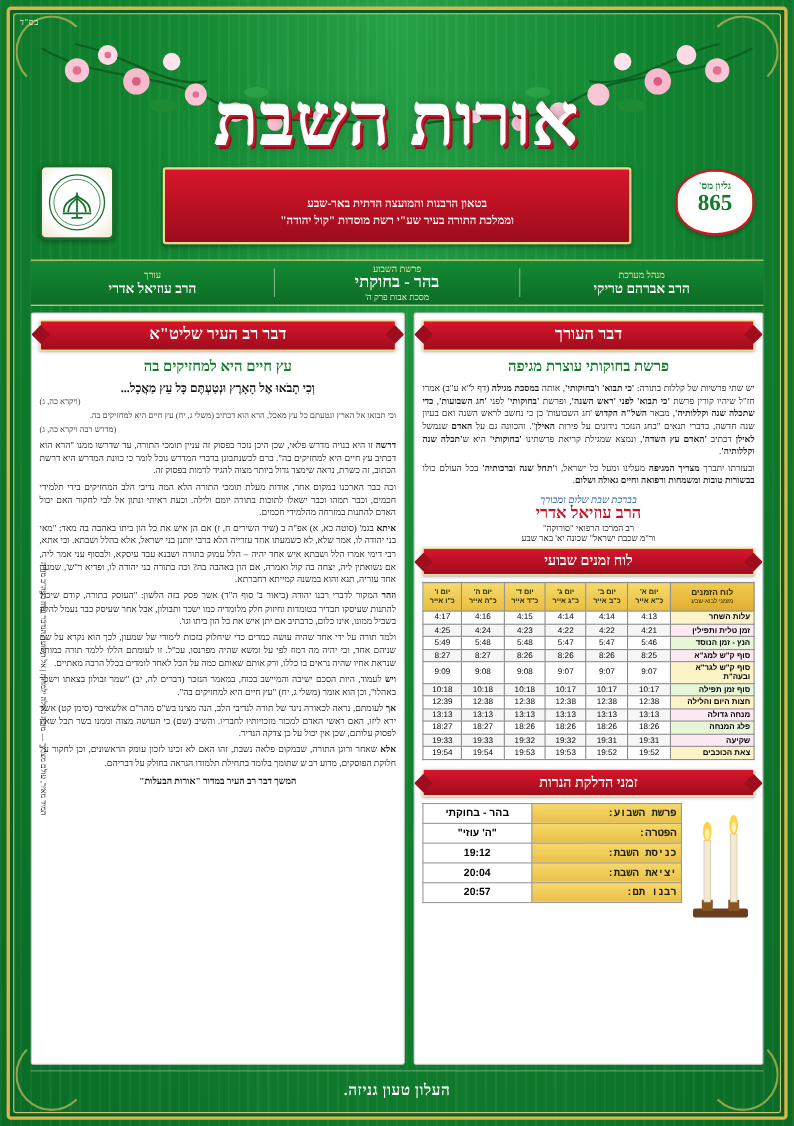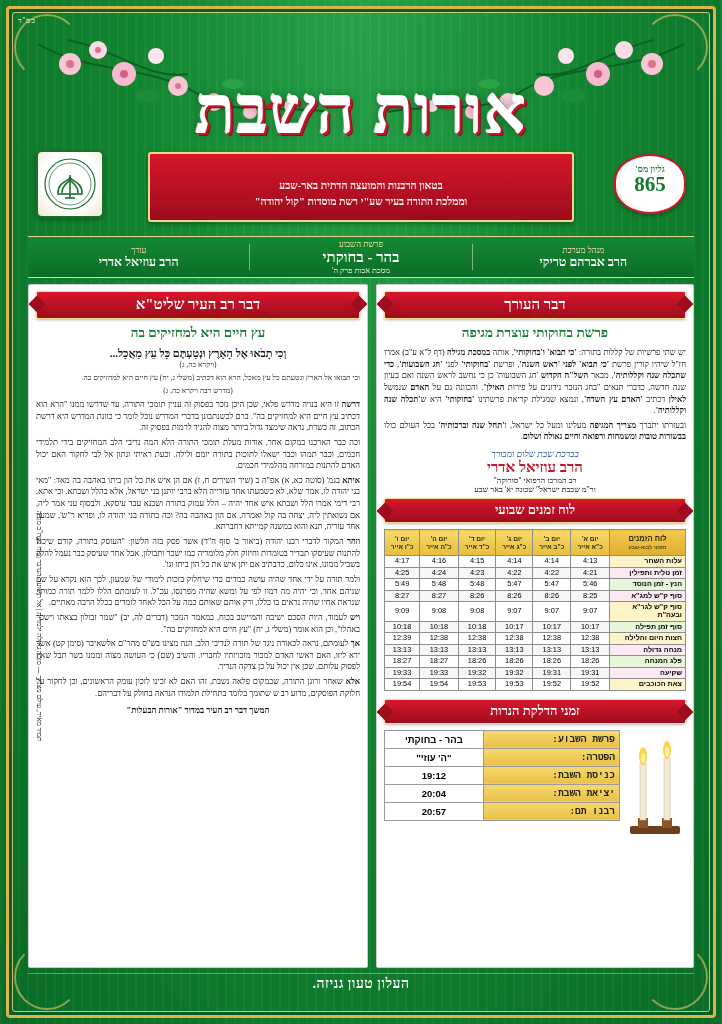--- a/index.html
+++ b/index.html
@@ -153,21 +153,21 @@
   .ribbon:after  { left:-6px; }
 
   .subhead {
     text-align:center; font-size:13.5px; font-weight:bold; color:#117a2b;
     margin:2px 0 6px;
   }
   .verse {
     text-align:center; font-size:11px; font-weight:bold; color:#111;
     margin:2px 0 1px;
   }
-  .verse-src { text-align:center; font-size:7.5px; color:#333; margin-bottom:4px;}
+  .verse-src { text-align:left; font-size:7.5px; color:#333; margin-bottom:4px;}
 
   .para {
     font-size:8.2px; line-height:1.42; color:#111; text-align:justify;
     margin:0 0 3px;
   }
   .para b { font-weight:bold; }
   .sig {
     text-align:center; margin:6px 0 4px; color:#111;
   }
   .sig .hand { font-family:"Liberation Serif", serif; font-size:9px; font-style:italic; color:#1a4d8f;}
@@ -225,21 +225,21 @@
     position:absolute; top:0; bottom:0; left:2px; width:16px;
     writing-mode:vertical-rl; text-orientation:mixed;
     font-size:7.2px; color:#111; line-height:1.5;
     display:flex; align-items:center; justify-content:center;
     text-align:center;
   }
 
   
   .footer {
     position:absolute; bottom:16px; right:28px; left:28px; height:32px;
-    display:flex; justify-content:center;
+    display:flex; align-items:center; justify-content:center;
     color:#fff; font-size:14px; font-weight:bold; letter-spacing:.5px;
   }
   .divider-bar {
     position:absolute; bottom:50px; right:28px; left:28px; height:1px;
     background:rgba(255,255,255,.35);
   }
 </style>
 </head>
 <body>
 

